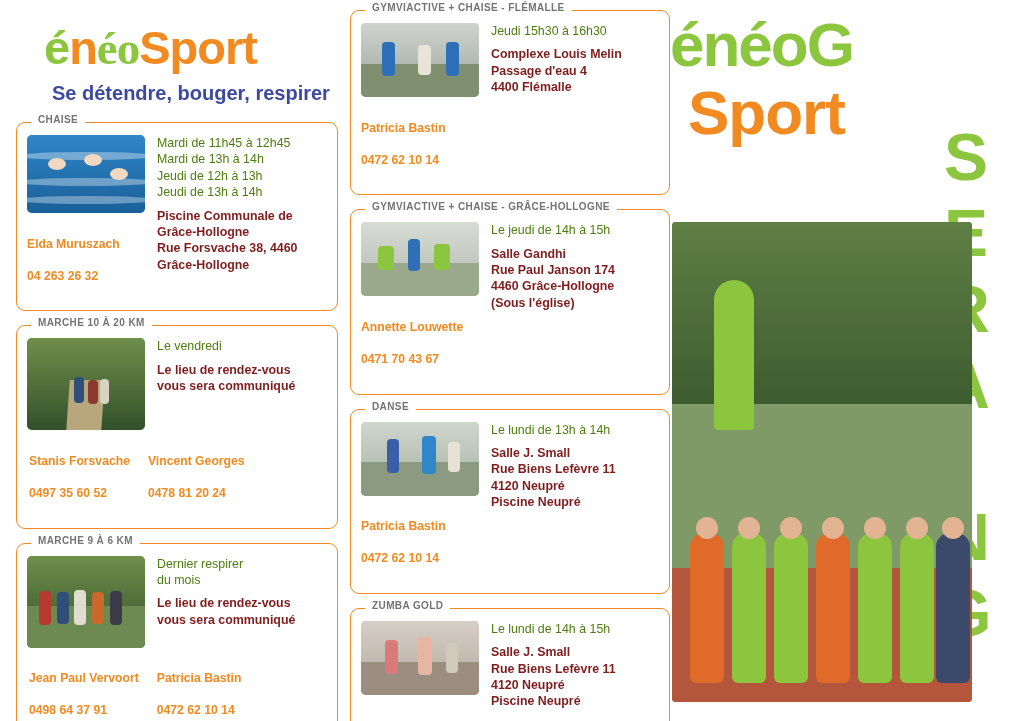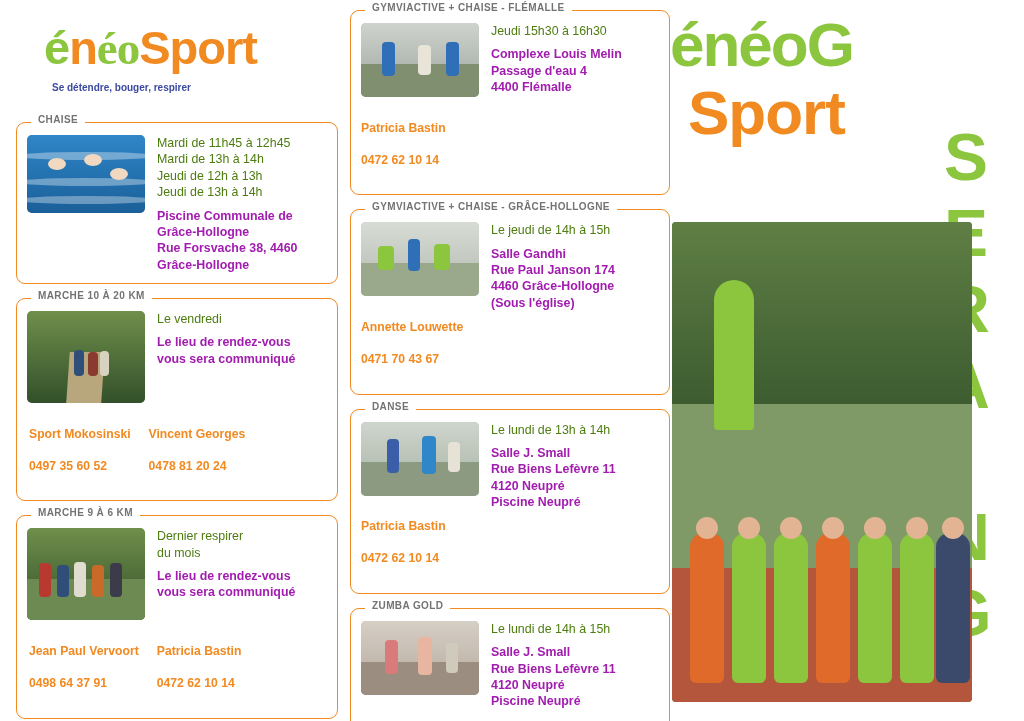--- a/index.html
+++ b/index.html
@@ -54,21 +54,21 @@
     white-space: nowrap;
     padding-left: 28px;
     padding-top: 14px;
   }
   .brand-e { color: #8cc63e; font-weight: bold; font-style: normal; }
   .brand-n { color: #f18a21; font-weight: bold; }
   .brand-eo { color: #8cc63e; font-weight: bold; font-family: Liberation Serif, serif; }
   .brand-sport { color: #f18a21; font-weight: bold; }
   .brand-sub {
     color: #3b4a9e;
-    font-size: 10px;
+    font-size: 20px;
     font-weight: bold;
     padding-left: 36px;
     padding-top: 10px;
   }
 
   
   .card {
     position: relative;
     border: 1.4px solid #f18a21;
     border-radius: 9px;
@@ -111,21 +111,21 @@
   }
   .sched {
     color: #2b3b8f;
     font-size: 12.4px;
     line-height: 1.32;
     margin-bottom: 7px;
     white-space: pre-line;
   }
   .sched.plain { color: #4d7c0f; }
   .venue {
-    color: #a21caf;
+    color: #7f1d1d;
     font-size: 12.4px;
     font-weight: bold;
     line-height: 1.32;
     white-space: pre-line;
   }
   .contacts {
     display: flex;
     gap: 18px;
     margin-top: 8px;
     padding-left: 2px;
@@ -236,20 +236,24 @@
         <div class="leftcol">
           <div class="photo">
             <div class="ph-pool"></div>
             <div class="ph-wave" style="top:22%"></div>
             <div class="ph-wave" style="top:55%"></div>
             <div class="ph-wave" style="top:78%"></div>
             <div class="ph-blob" style="left:18%;top:30%;width:18px;height:12px;background:#f0d9c0;"></div>
             <div class="ph-blob" style="left:48%;top:24%;width:18px;height:12px;background:#f0d9c0;"></div>
             <div class="ph-blob" style="left:70%;top:42%;width:18px;height:12px;background:#f0d9c0;"></div>
           </div>
+          <div class="contact-under-photo">
+            <div>Elda Muruszach</div>
+            <div>04 263 26 32</div>
+          </div>
         </div>
         <div class="info">
           <div class="sched plain">Mardi de 11h45 à 12h45
 Mardi de 13h à 14h
 Jeudi de 12h à 13h
 Jeudi de 13h à 14h</div>
           <div class="venue">Piscine Communale de
 Grâce-Hollogne
 Rue Forsvache 38, 4460
 Grâce-Hollogne</div>
@@ -268,21 +272,21 @@
           <div class="ph-person" style="left:62%;top:44%;width:9px;height:25px;background:#d8d2c0;"></div>
         </div>
         <div class="info">
           <div class="sched plain">Le vendredi</div>
           <div class="venue">Le lieu de rendez-vous
 vous sera communiqué</div>
         </div>
       </div>
       <div class="contacts">
         <div class="contact">
-          <div>Sport Mokosinski</div>
+          <div>Stanis Forsvache</div>
           <div>0497 35 60 52</div>
         </div>
         <div class="contact">
           <div>Vincent Georges</div>
           <div>0478 81 20 24</div>
         </div>
       </div>
     </div>
 
     <div class="card">

